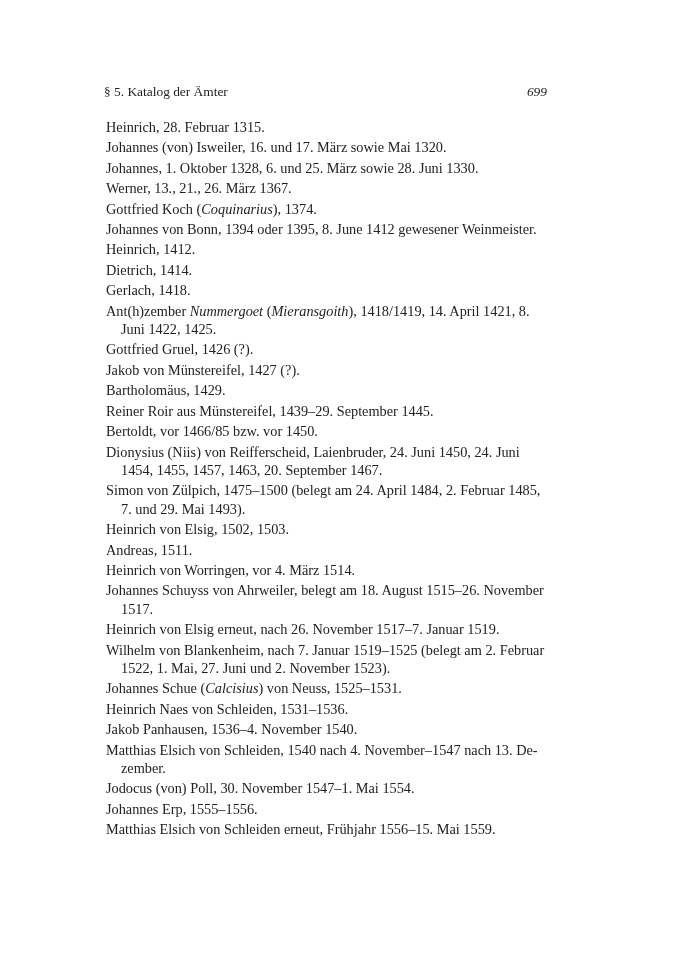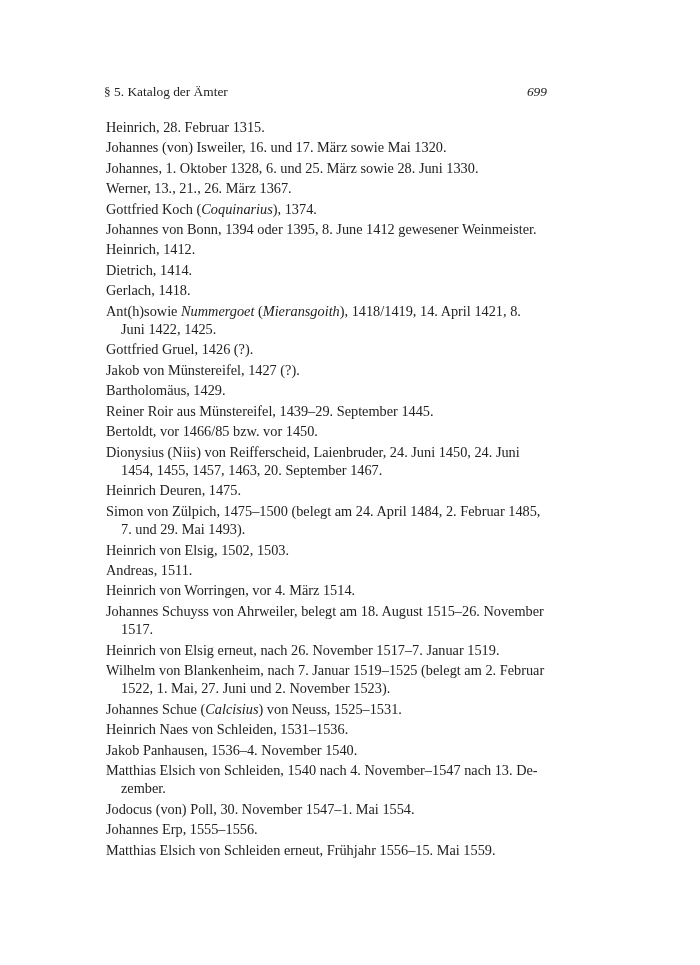--- a/index.html
+++ b/index.html
@@ -23,28 +23,27 @@
 <div class="body" id="entries">
     <p class="entry"><span>Heinrich, 28. Februar 1315.</span></p>
     <p class="entry"><span>Johannes (von) Isweiler, 16. und 17. März sowie Mai 1320.</span></p>
     <p class="entry"><span>Johannes, 1. Oktober 1328, 6. und 25. März sowie 28. Juni 1330.</span></p>
     <p class="entry"><span>Werner, 13., 21., 26. März 1367.</span></p>
     <p class="entry"><span>Gottfried Koch (</span><i>Coquinarius</i><span>), 1374.</span></p>
     <p class="entry"><span>Johannes von Bonn, 1394 oder 1395, 8. June 1412 gewesener Weinmeister.</span></p>
     <p class="entry"><span>Heinrich, 1412.</span></p>
     <p class="entry"><span>Dietrich, 1414.</span></p>
     <p class="entry"><span>Gerlach, 1418.</span></p>
-    <p class="entry"><span>Ant(h)sowie </span><i>Nummergoet</i><span> (</span><i>Mieransgoith</i><span>), 1418/1419, 14. April 1421, 8. Juni 1422, 1425.</span></p>
+    <p class="entry"><span>Ant(h)zember </span><i>Nummergoet</i><span> (</span><i>Mieransgoith</i><span>), 1418/1419, 14. April 1421, 8. Juni 1422, 1425.</span></p>
     <p class="entry"><span>Gottfried Gruel, 1426 (?).</span></p>
     <p class="entry"><span>Jakob von Münstereifel, 1427 (?).</span></p>
     <p class="entry"><span>Bartholomäus, 1429.</span></p>
     <p class="entry"><span>Reiner Roir aus Münstereifel, 1439–29. September 1445.</span></p>
     <p class="entry"><span>Bertoldt, vor 1466/85 bzw. vor 1450.</span></p>
     <p class="entry"><span>Dionysius (Niis) von Reifferscheid, Laienbruder, 24. Juni 1450, 24. Juni 1454, 1455, 1457, 1463, 20. September 1467.</span></p>
-    <p class="entry"><span>Heinrich Deuren, 1475.</span></p>
     <p class="entry"><span>Simon von Zülpich, 1475–1500 (belegt am 24. April 1484, 2. Februar 1485, 7. und 29. Mai 1493).</span></p>
     <p class="entry"><span>Heinrich von Elsig, 1502, 1503.</span></p>
     <p class="entry"><span>Andreas, 1511.</span></p>
     <p class="entry"><span>Heinrich von Worringen, vor 4. März 1514.</span></p>
     <p class="entry"><span>Johannes Schuyss von Ahrweiler, belegt am 18. August 1515–26. November 1517.</span></p>
     <p class="entry"><span>Heinrich von Elsig erneut, nach 26. November 1517–7. Januar 1519.</span></p>
     <p class="entry"><span>Wilhelm von Blankenheim, nach 7. Januar 1519–1525 (belegt am 2. Februar 1522, 1. Mai, 27. Juni und 2. November 1523).</span></p>
     <p class="entry"><span>Johannes Schue (</span><i>Calcisius</i><span>) von Neuss, 1525–1531.</span></p>
     <p class="entry"><span>Heinrich Naes von Schleiden, 1531–1536.</span></p>
     <p class="entry"><span>Jakob Panhausen, 1536–4. November 1540.</span></p>

